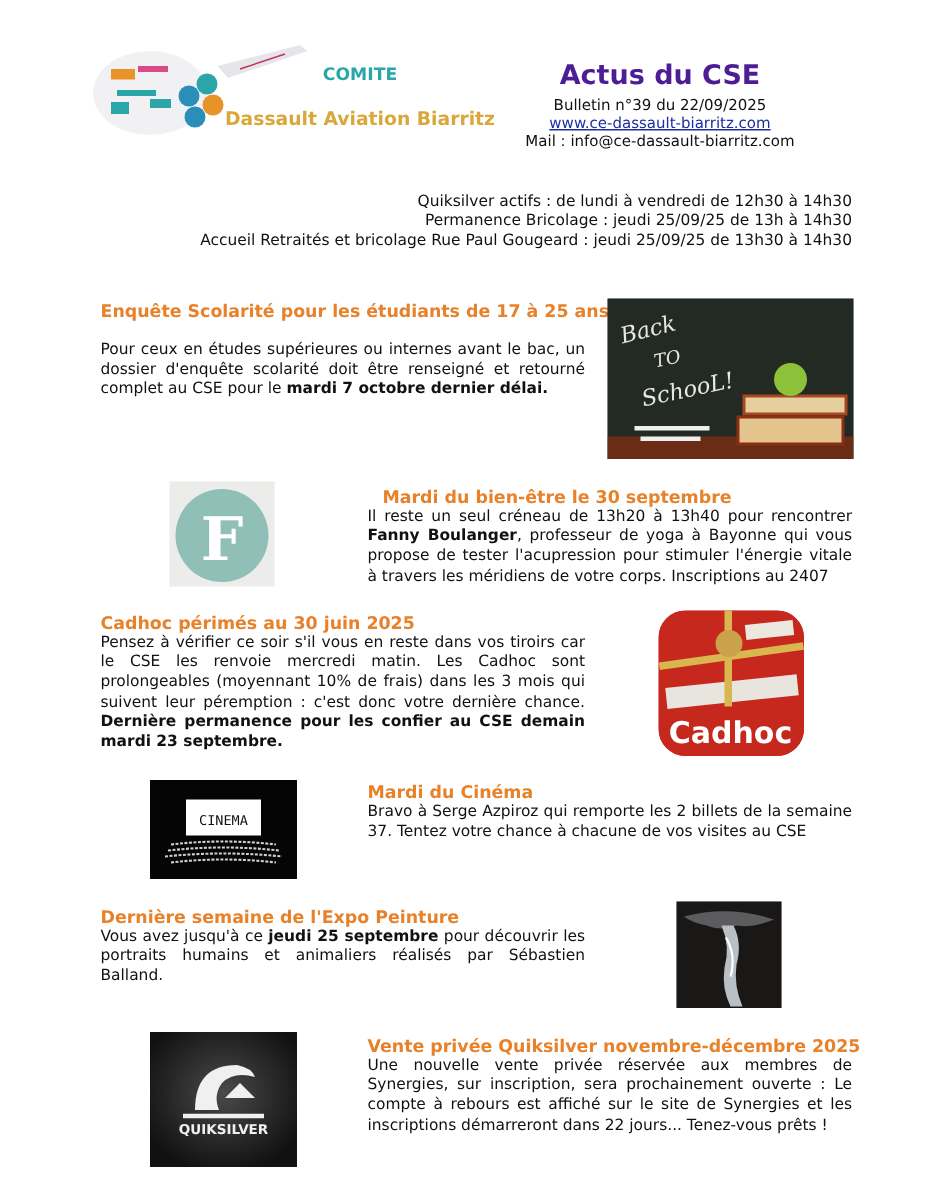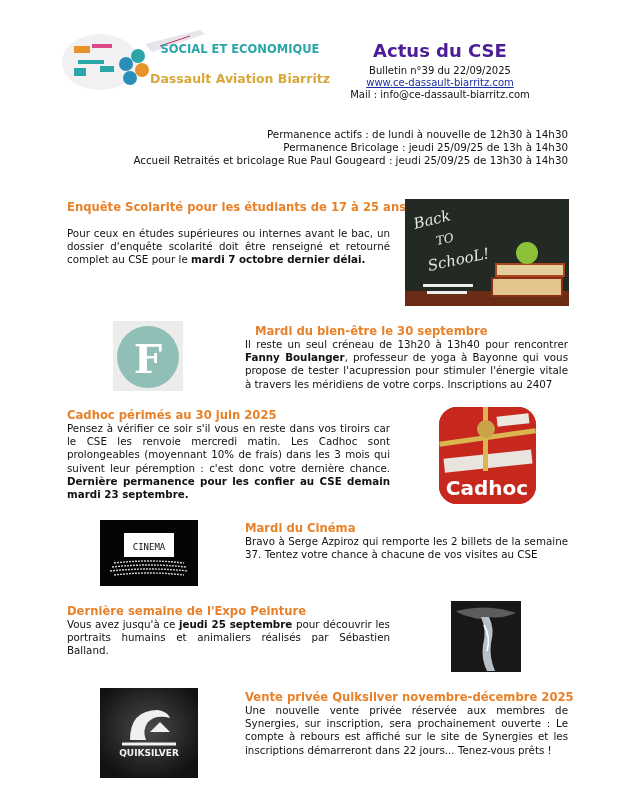--- a/index.html
+++ b/index.html
@@ -42,30 +42,30 @@
     <circle cx="66" cy="40" r="7" fill="#2a8fb8"></circle>
     <circle cx="78" cy="32" r="7" fill="#2aa6a8"></circle>
     <circle cx="82" cy="46" r="7" fill="#e8922a"></circle>
     <circle cx="70" cy="54" r="7" fill="#2a8fb8"></circle>
 
     <path d="M85 20 L140 6 L145 10 L92 28 Z" fill="#e6e6ea"></path>
     <line x1="100" y1="22" x2="130" y2="12" stroke="#c43060" stroke-width="1"></line>
   </svg>
 </div>
 <div class="abs logo-title">
-  <div>SOCIAL ET ECONOMIQUE</div>
+  <div>COMITE</div>
 </div>
 <div class="abs logo-sub">Dassault Aviation Biarritz</div>
 
 <div class="abs hdr-title">Actus du CSE</div>
 <div class="abs hdr-line" style="top:65px;">Bulletin n°39 du 22/09/2025</div>
 <a class="abs hdr-line" style="top:77px; display:block; color:#1a2fa0;">www.ce-dassault-biarritz.com</a>
 <div class="abs hdr-line" style="top:89px;">Mail : info@ce-dassault-biarritz.com</div>
 
-<div class="abs perm" style="top:128px;">Permanence actifs : de lundi à nouvelle de 12h30 à 14h30</div>
+<div class="abs perm" style="top:128px;">Quiksilver actifs : de lundi à vendredi de 12h30 à 14h30</div>
 <div class="abs perm" style="top:141px;">Permanence Bricolage : jeudi 25/09/25 de 13h à 14h30</div>
 <div class="abs perm" style="top:154px;">Accueil Retraités et bricolage Rue Paul Gougeard : jeudi 25/09/25 de 13h30 à 14h30</div>
 
 <div class="abs h" style="left:67px; top:200px;">Enquête Scolarité pour les étudiants de 17 à 25 ans</div>
 <div class="abs txt" style="left:67px; top:214px; width:323px;">
   <div style="margin-top:13px;"><span>Pour ceux en études supérieures ou internes avant le bac, un dossier d'enquête scolarité doit être renseigné et retourné complet au CSE pour le </span><b>mardi 7 octobre dernier délai.</b></div>
 </div>
 <div class="abs imgbox" style="left:405px; top:199px; width:164px; height:107px; background:#1e231e;">
   <svg width="164" height="107" viewBox="0 0 164 107">
     <rect width="164" height="107" fill="#232a24"></rect>

